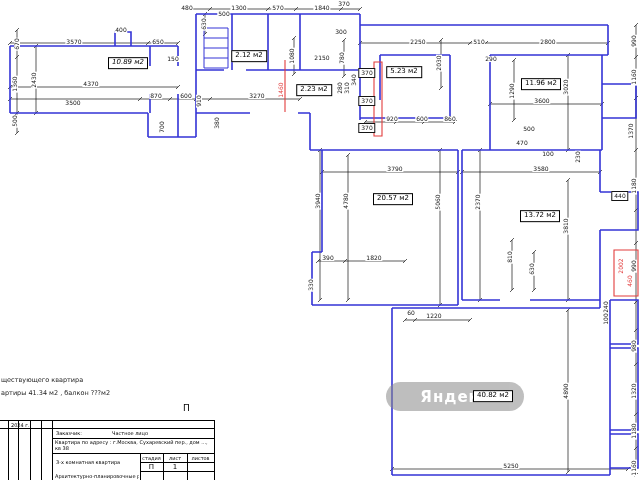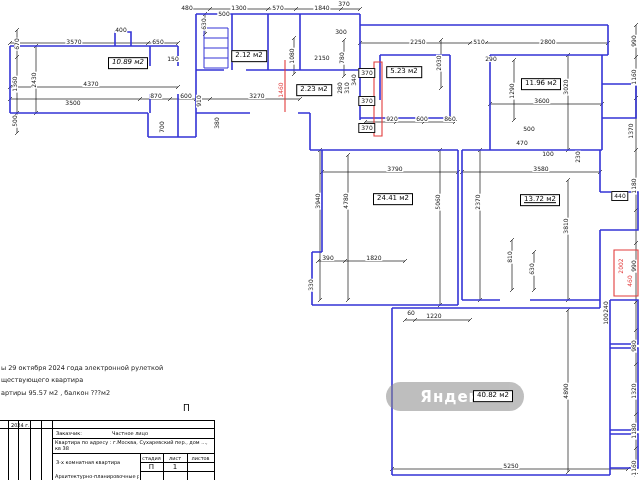--- a/index.html
+++ b/index.html
@@ -126,28 +126,27 @@
       <div class="dim v" style="left: 634px; top: 431px;">1180</div>
       <div class="dim v" style="left: 634px; top: 468px;">1160</div>
       <div class="dim v red" style="left: 281px; top: 90px;">1460</div>
       <div class="dim v red" style="left: 621px; top: 266px;">2002</div>
       <div class="dim v red" style="left: 630px; top: 281px;">460</div>
       <div class="room" style="left: 128px; top: 63px; font-style: italic;">10.89 м2</div>
       <div class="room" style="left: 249px; top: 42px; margin-top: 14px;">2.12 м2</div>
       <div class="room" style="left: 314px; top: 42px; margin-top: 48px;">2.23 м2</div>
       <div class="room" style="left: 404px; top: 72px;">5.23 м2</div>
       <div class="room" style="left: 541px; top: 84px;">11.96 м2</div>
-      <div class="room" style="left: 393px; top: 199px;">24.41 м2</div>
-      <div class="room" style="left: 540px; top: 200px; text-decoration: underline;">13.72 м2</div>
+      <div class="room" style="left: 393px; top: 199px;">20.57 м2</div>
+      <div class="room" style="left: 540px; top: 216px;">13.72 м2</div>
       <div class="room" style="left: 493px; top: 396px;">40.82 м2</div>
     </div>
 
-  <div class="note-line" style="top:364px">ы 29 октября 2024 года электронной рулеткой</div>
   <div class="note-line" style="top:376px">ществующего квартира</div>
-  <div class="note-line" style="top:389px">артиры 95.57 м2 , балкон ???м2</div>
+  <div class="note-line" style="top:389px">артиры 41.34 м2 , балкон ???м2</div>
   <div class="pmark">П</div>
 
   <div class="tblock">
     <div class="tb-line h" style="top:7px;left:0;width:214px"></div>
     <div class="tb-line h" style="top:17px;left:52px;width:162px"></div>
     <div class="tb-line h" style="top:32px;left:52px;width:162px"></div>
     <div class="tb-line h" style="top:41px;left:140px;width:74px"></div>
     <div class="tb-line h" style="top:50px;left:140px;width:74px"></div>
     <div class="tb-line v" style="left:8px"></div>
     <div class="tb-line v" style="left:18px"></div>

